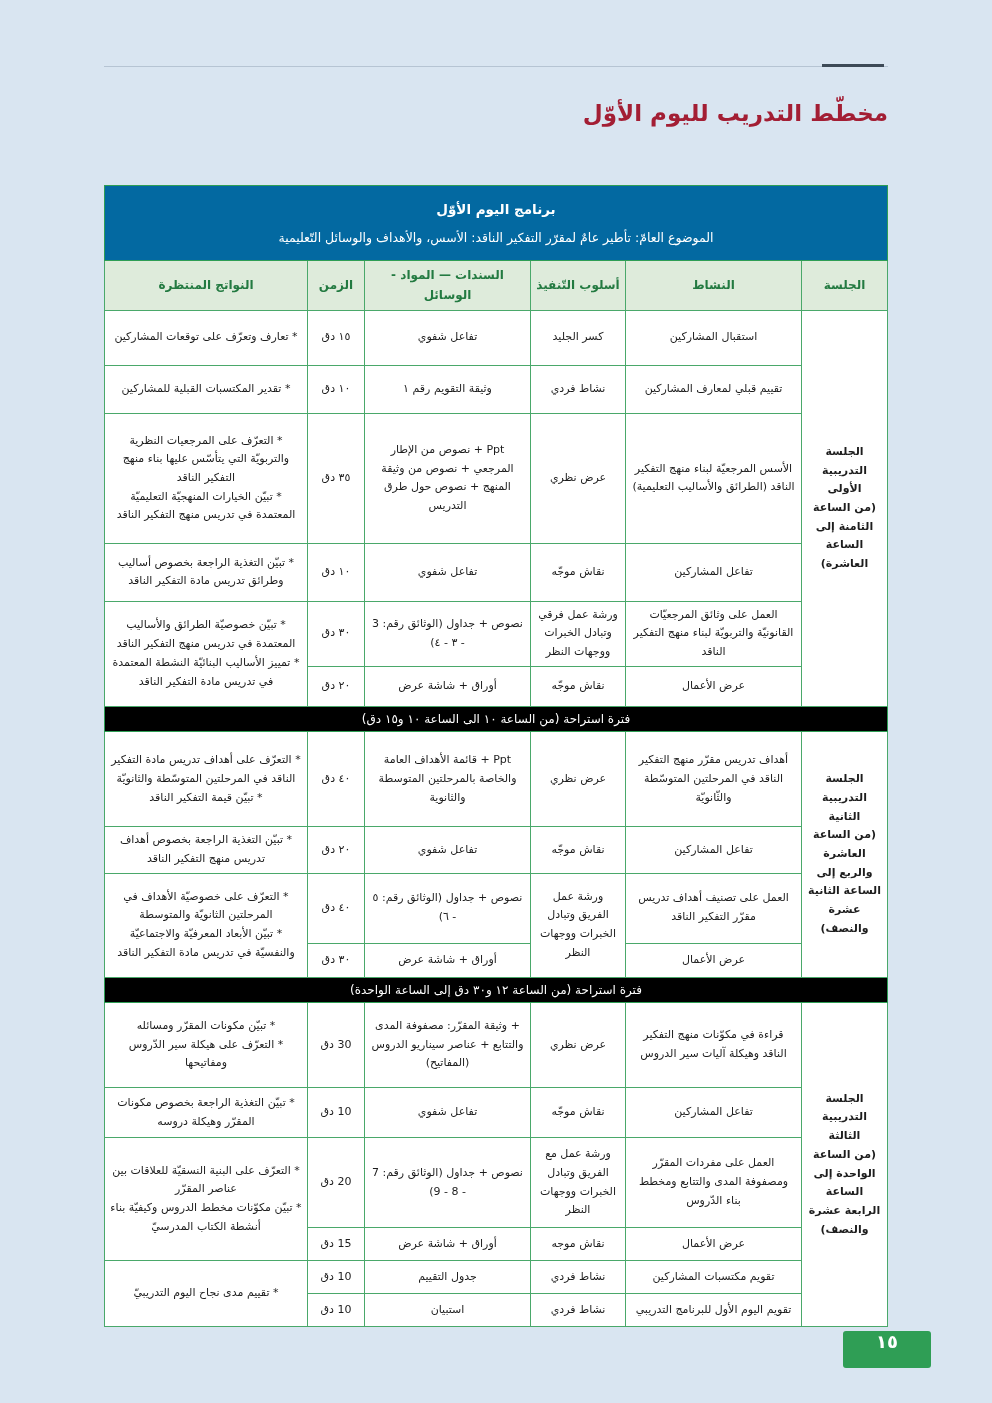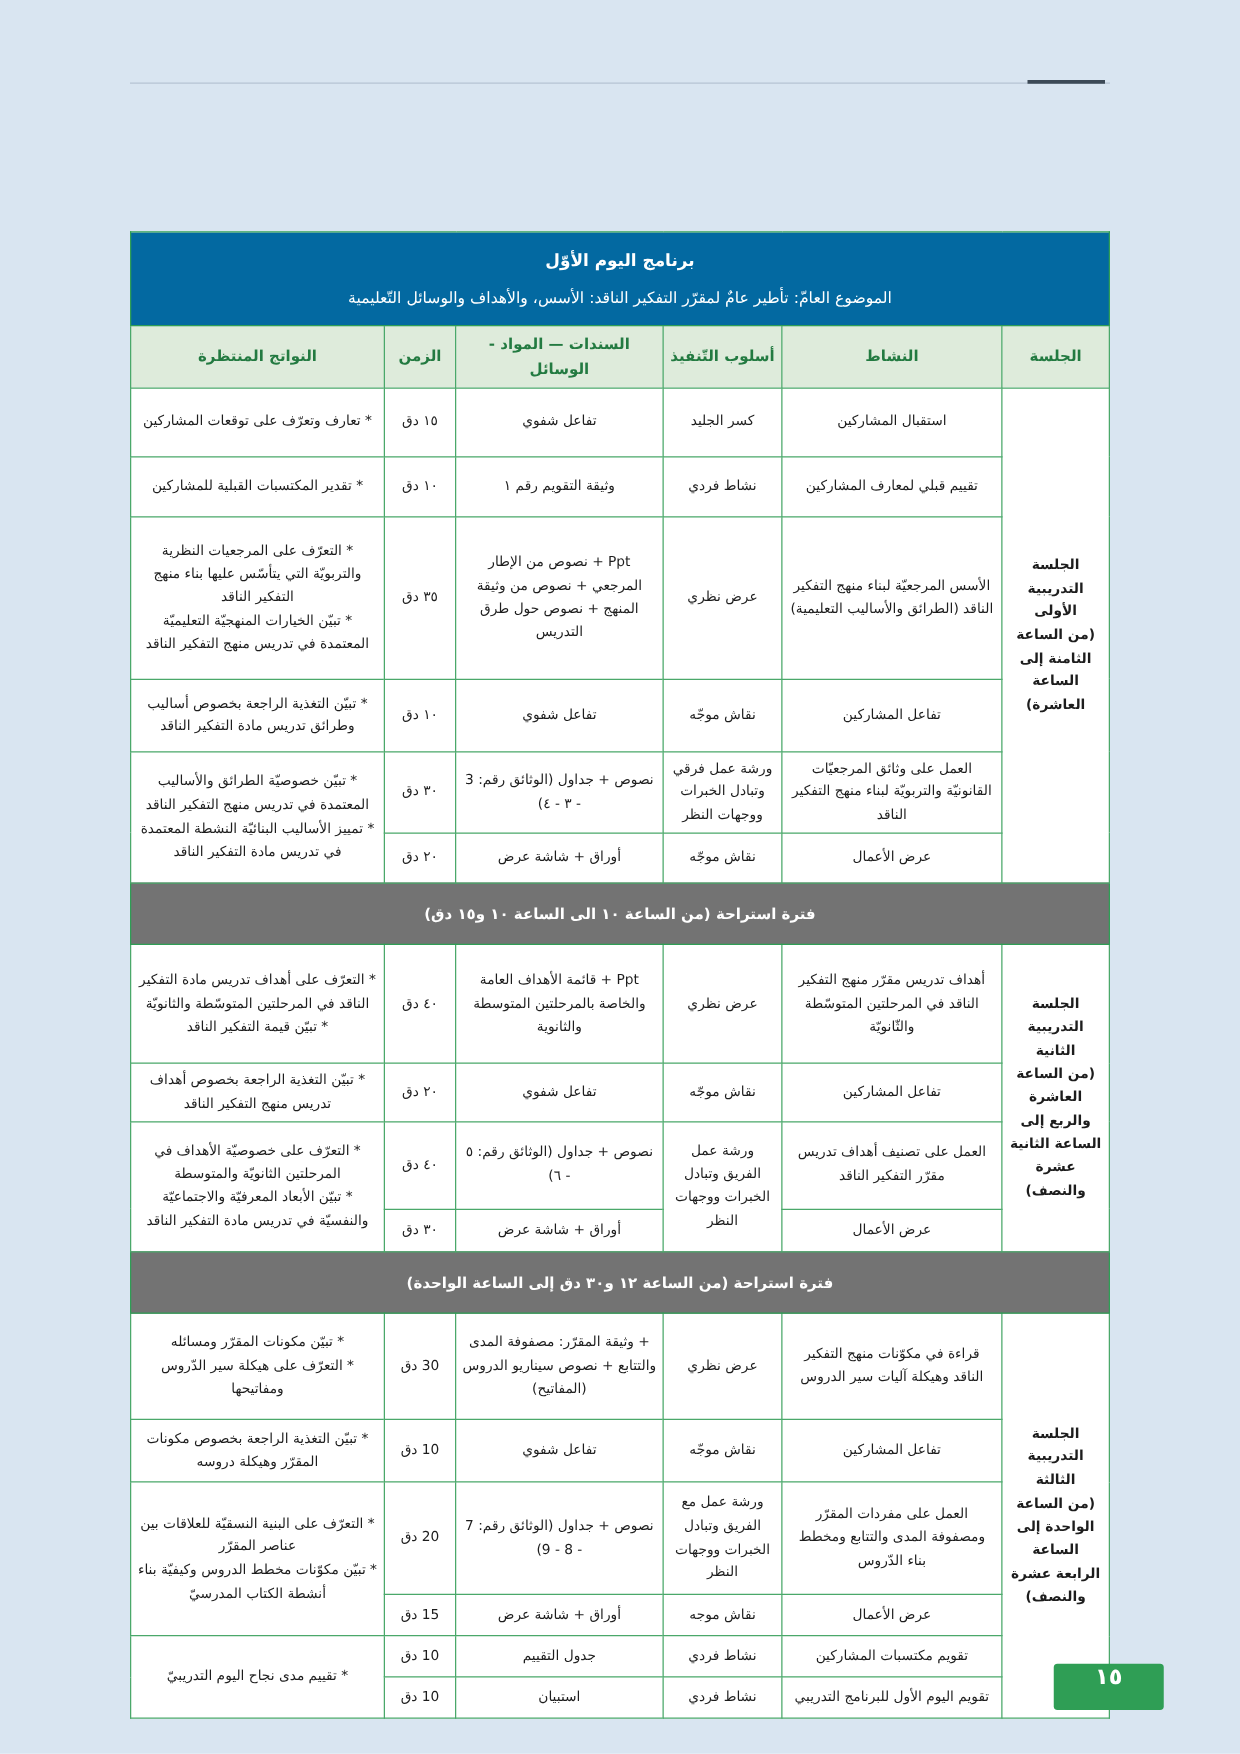--- a/index.html
+++ b/index.html
@@ -91,27 +91,27 @@
   .session-time { font-weight: bold; }
 
   td.outcomes-cell {
     white-space: pre-line;
     font-size: 10.5px;
     line-height: 1.65;
     margin-top: 20px;
   }
 
   tr.break-row td {
-    background: #737373;
+    background: #000000;
     border-color: #2f9e55;
     color: #ffffff;
-    font-weight: bold;
+    font-weight: normal;
     font-size: 12px;
     height: 24px;
-    padding: 14px;
+    padding: 2px;
   }
 
   .page-number-badge {
     position: absolute;
     top: 1331px;
     right: 61px;
     width: 88px;
     height: 37px;
     background: #2f9e55;
     border-radius: 3px;
@@ -123,20 +123,21 @@
   }
 </style>
 </head>
 <body>
 
 <div class="page">
 
   <div class="rule-light"></div>
   <div class="rule-dark"></div>
 
+  <h1 class="doc-title">مخطّط التدريب لليوم الأوّل</h1>
 
   <table class="schedule">
     <colgroup>
       <col style="width:86px">
       <col style="width:176px">
       <col style="width:95px">
       <col style="width:166px">
       <col style="width:57px">
       <col style="width:203px">
     </colgroup>
@@ -247,21 +248,21 @@
         <td colspan="6">فترة استراحة (من الساعة ١٢ و٣٠ دق إلى الساعة الواحدة)</td>
       </tr>
 
       <tr style="height:85px">
         <td rowspan="6" class="session-cell">
           <div>الجلسة التدريبية الثالثة</div>
           <div class="session-time">(من الساعة الواحدة إلى الساعة الرابعة عشرة والنصف)</div>
         </td>
         <td>قراءة في مكوّنات منهج التفكير الناقد وهيكلة آليات سير الدروس</td>
         <td>عرض نظري</td>
-        <td>+ وثيقة المقرّر: مصفوفة المدى والتتابع + نصوص سيناريو الدروس (المفاتيح)</td>
+        <td>+ وثيقة المقرّر: مصفوفة المدى والتتابع + عناصر سيناريو الدروس (المفاتيح)</td>
         <td>30 دق</td>
         <td class="outcomes-cell">* تبيّن مكونات المقرّر ومسائله
 * التعرّف على هيكلة سير الدّروس ومفاتيحها</td>
       </tr>
       <tr style="height:50px">
         <td>تفاعل المشاركين</td>
         <td>نقاش موجّه</td>
         <td>تفاعل شفوي</td>
         <td>10 دق</td>
         <td class="outcomes-cell">* تبيّن التغذية الراجعة بخصوص مكونات المقرّر وهيكلة دروسه</td>

